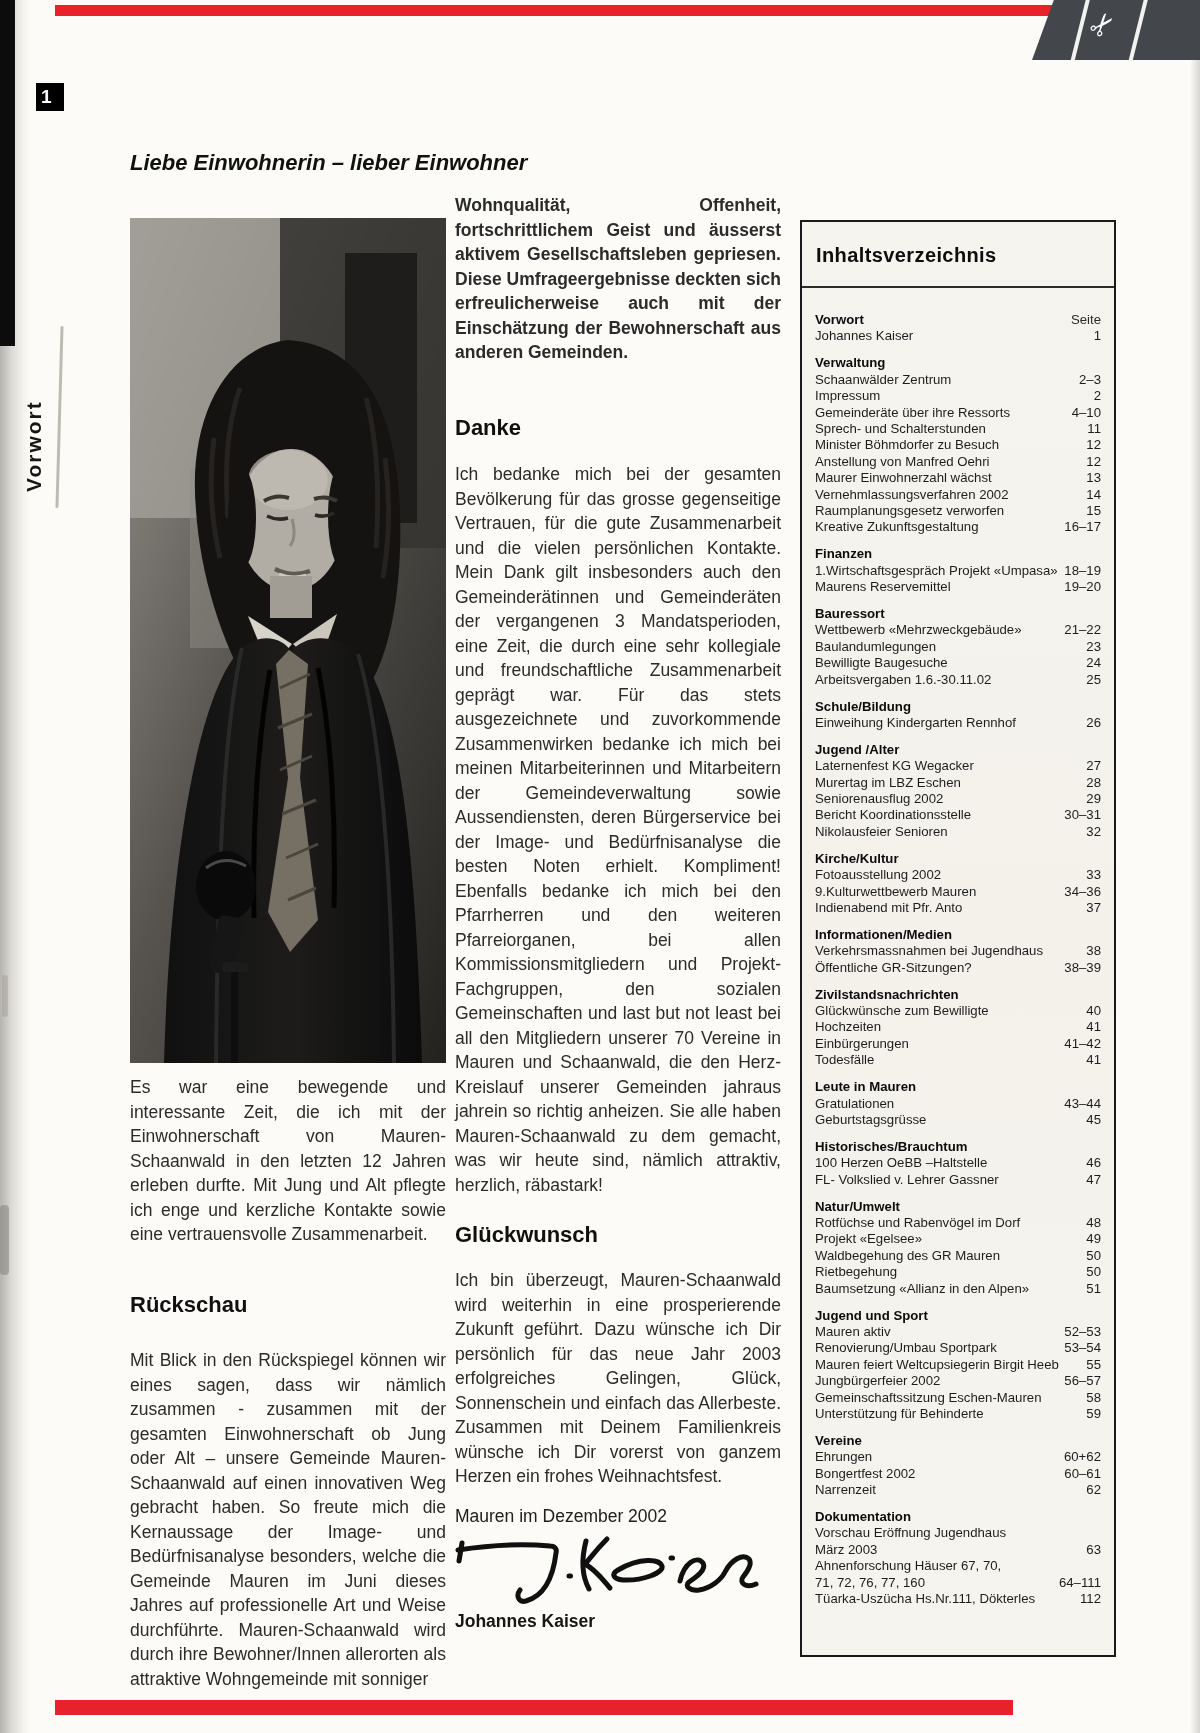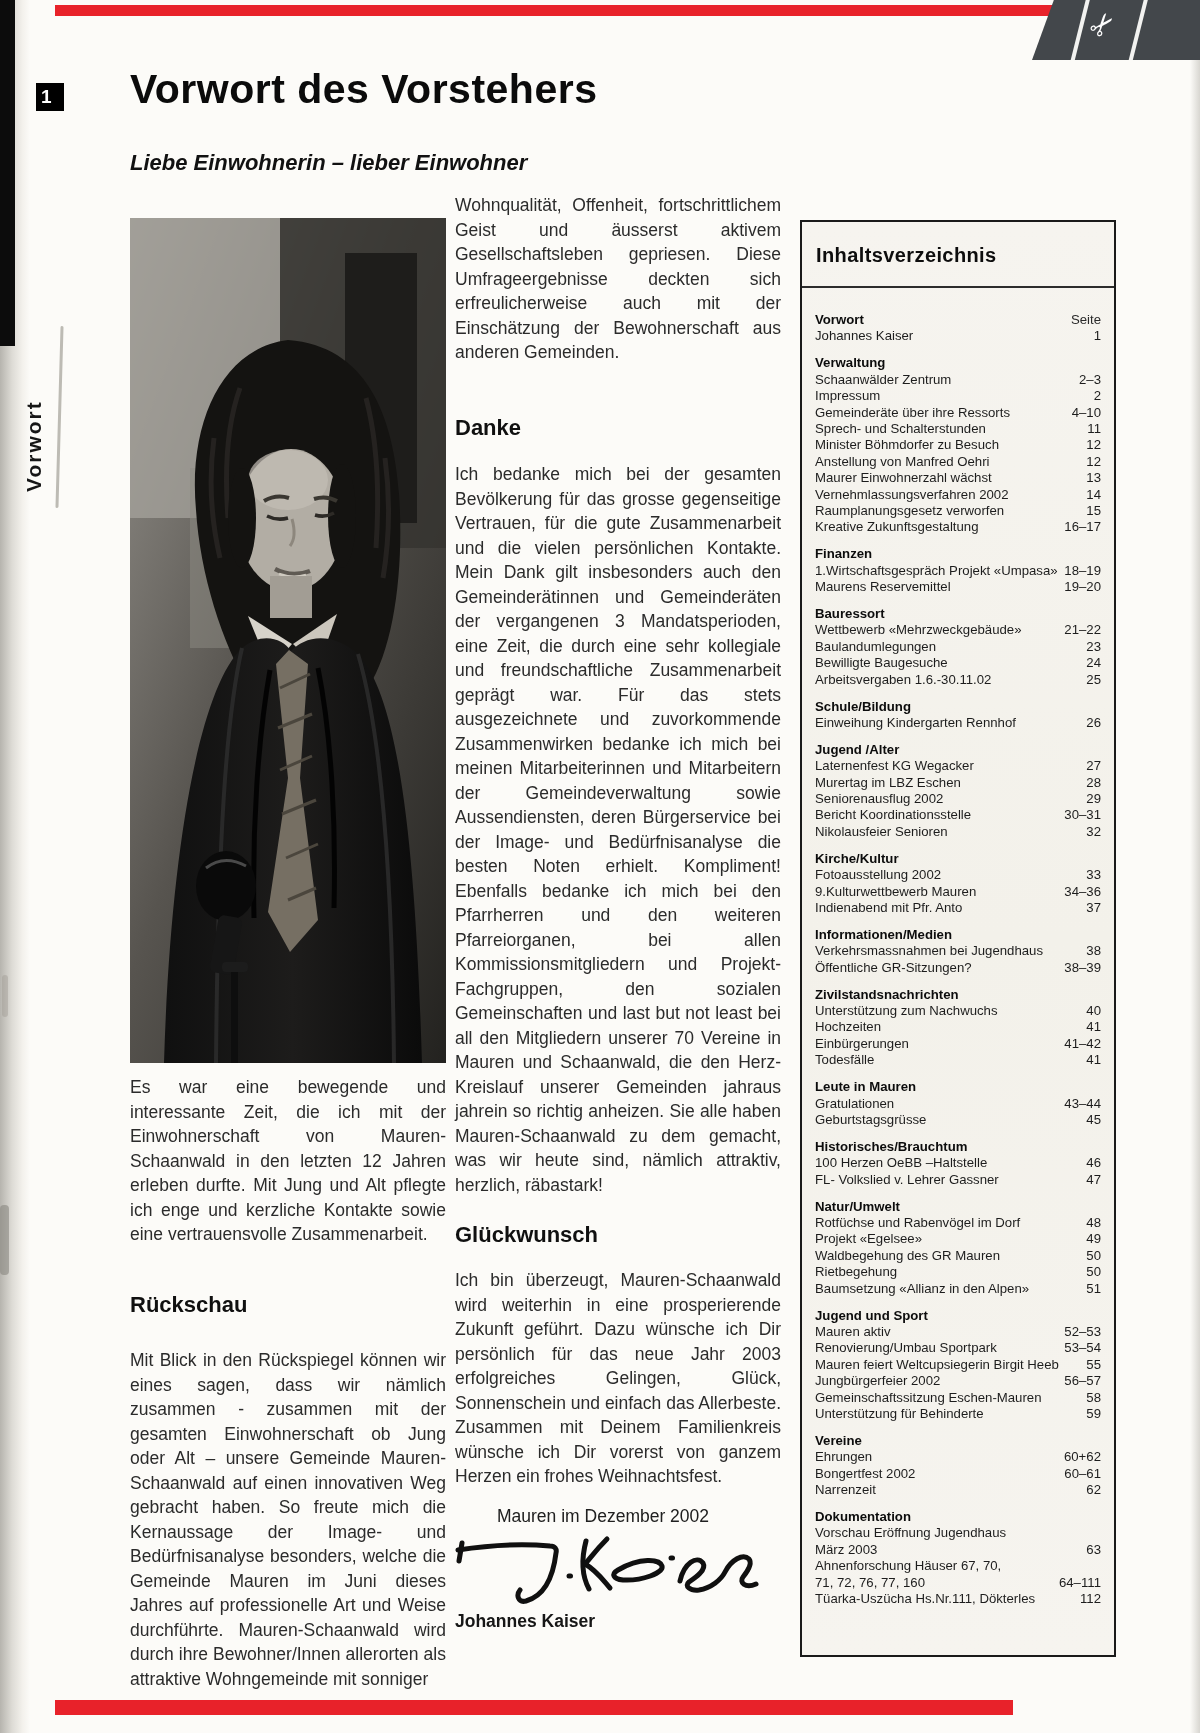--- a/index.html
+++ b/index.html
@@ -79,21 +79,20 @@
   <div class="abs corner">
     <span class="stripe s1"></span>
     <span class="stripe s2"></span>
     <span class="scissors">✂</span>
   </div>
 
   <div class="abs chapter">1</div>
   <div class="abs vert-label">Vorwort</div>
   <div class="abs vert-line"></div>
 
-  <div class="abs page-title">Vorwort des Vorstehers</div>
   <div class="abs page-subtitle">Liebe Einwohnerin – lieber Einwohner</div>
 
   <div class="abs photo">
     <svg width="316" height="845" viewBox="0 0 316 845" xmlns="http://www.w3.org/2000/svg">
       <defs>
         <linearGradient id="pbg" x1="0" y1="0" x2="1" y2="1">
           <stop offset="0" stop-color="#96938d"></stop>
             <stop offset="0.45" stop-color="#57544f"></stop>
           <stop offset="1" stop-color="#23221f"></stop>
         </linearGradient>
@@ -134,26 +133,26 @@
       <path d="M150,470 l30,-14 M148,510 l34,-14 M150,552 l32,-14 M152,596 l34,-14 M156,640 l32,-14 M158,682 l28,-12" stroke="#4b463d" stroke-width="3" fill="none"></path>
 
       <ellipse cx="96" cy="668" rx="30" ry="35" fill="#0a0a0a"></ellipse>
       <path d="M76,650 q18,-14 40,-2" stroke="#4a4a4a" stroke-width="3" fill="none"></path>
       <rect x="84" y="698" width="24" height="58" rx="6" fill="#161616" transform="rotate(10 96 727)"></rect>
       <rect x="101" y="748" width="7" height="97" fill="#0e0e0e"></rect>
       <rect x="92" y="744" width="26" height="10" rx="4" fill="#1c1c1c"></rect>
     </svg>
   </div>
 
-  <div class="abs col-mid bodytext" style="top:193px;">Wohnqualität, Offenheit, fortschrittlichem Geist und äusserst aktivem Gesellschaftsleben gepriesen. Diese Umfrageergebnisse deckten sich erfreulicherweise auch mit der Einschätzung der Bewohnerschaft aus anderen Gemeinden.</div>
+  <div class="abs col-mid bodytext" style="top:193px;font-weight:bold;">Wohnqualität, Offenheit, fortschrittlichem Geist und äusserst aktivem Gesellschaftsleben gepriesen. Diese Umfrageergebnisse deckten sich erfreulicherweise auch mit der Einschätzung der Bewohnerschaft aus anderen Gemeinden.</div>
   <div class="abs col-mid subhead" style="top:415px;">Danke</div>
   <div class="abs col-mid bodytext" style="top:462px;">Ich bedanke mich bei der gesamten Bevölkerung für das grosse gegenseitige Vertrauen, für die gute Zusammenarbeit und die vielen persönlichen Kontakte. Mein Dank gilt insbesonders auch den Gemeinderätinnen und Gemeinderäten der vergangenen 3 Mandatsperioden, eine Zeit, die durch eine sehr kollegiale und freundschaftliche Zusammenarbeit geprägt war. Für das stets ausgezeichnete und zuvorkommende Zusammenwirken bedanke ich mich bei meinen Mitarbeiterinnen und Mitarbeitern der Gemeindeverwaltung sowie Aussendiensten, deren Bürgerservice bei der Image- und Bedürfnisanalyse die besten Noten erhielt. Kompliment! Ebenfalls bedanke ich mich bei den Pfarrherren und den weiteren Pfarreiorganen, bei allen Kommissionsmitgliedern und Projekt-Fachgruppen, den sozialen Gemeinschaften und last but not least bei all den Mitgliedern unserer 70 Vereine in Mauren und Schaanwald, die den Herz-Kreislauf unserer Gemeinden jahraus jahrein so richtig anheizen. Sie alle haben Mauren-Schaanwald zu dem gemacht, was wir heute sind, nämlich attraktiv, herzlich, räbastark!</div>
   <div class="abs col-mid subhead" style="top:1222px;">Glückwunsch</div>
   <div class="abs col-mid bodytext" style="top:1268px;">Ich bin überzeugt, Mauren-Schaanwald wird weiterhin in eine prosperierende Zukunft geführt. Dazu wünsche ich Dir persönlich für das neue Jahr 2003 erfolgreiches Gelingen, Glück, Sonnenschein und einfach das Allerbeste. Zusammen mit Deinem Familienkreis wünsche ich Dir vorerst von ganzem Herzen ein frohes Weihnachtsfest.</div>
-  <div class="abs col-mid dateline" style="top:1506px;margin-left:42px;">Mauren im Dezember 2002</div>
+  <div class="abs col-mid dateline" style="top:1506px;">Mauren im Dezember 2002</div>
 
   <div class="abs sig-wrap">
     <svg width="312" height="80" viewBox="0 0 312 80" xmlns="http://www.w3.org/2000/svg">
       <g fill="none" stroke="#101010" stroke-width="5" stroke-linecap="round" stroke-linejoin="round">
         <path d="M7,27 L10,9"></path>
         <path d="M6,16 C45,10 76,10 98,12 C103,12 105,15 104,19 C101,44 92,62 74,67 C66,69 64,61 68,56"></path>
         <path d="M117,42 l1.5,0"></path>
         <path d="M134,7 C129,26 130,42 137,55"></path>
         <path d="M155,5 C142,18 137,26 133,30 C144,36 151,46 158,54"></path>
         <path d="M166,36 C188,23 208,25 210,32 C212,39 190,47 171,46 C161,45 159,40 166,36"></path>
@@ -323,21 +322,21 @@
           <div class="toc-row">
             <span class="toc-label">Öffentliche GR-Sitzungen?</span>
             <span class="toc-pages">38–39</span>
           </div>
         </div>
         <div class="toc-section">
           <div class="toc-head">
             <span>Zivilstandsnachrichten</span>
           </div>
           <div class="toc-row">
-            <span class="toc-label">Unterstützung zum Nachwuchs</span>
+            <span class="toc-label">Glückwünsche zum Bewilligte</span>
             <span class="toc-pages">40</span>
           </div>
           <div class="toc-row">
             <span class="toc-label">Hochzeiten</span>
             <span class="toc-pages">41</span>
           </div>
           <div class="toc-row">
             <span class="toc-label">Einbürgerungen</span>
             <span class="toc-pages">41–42</span>
           </div>

